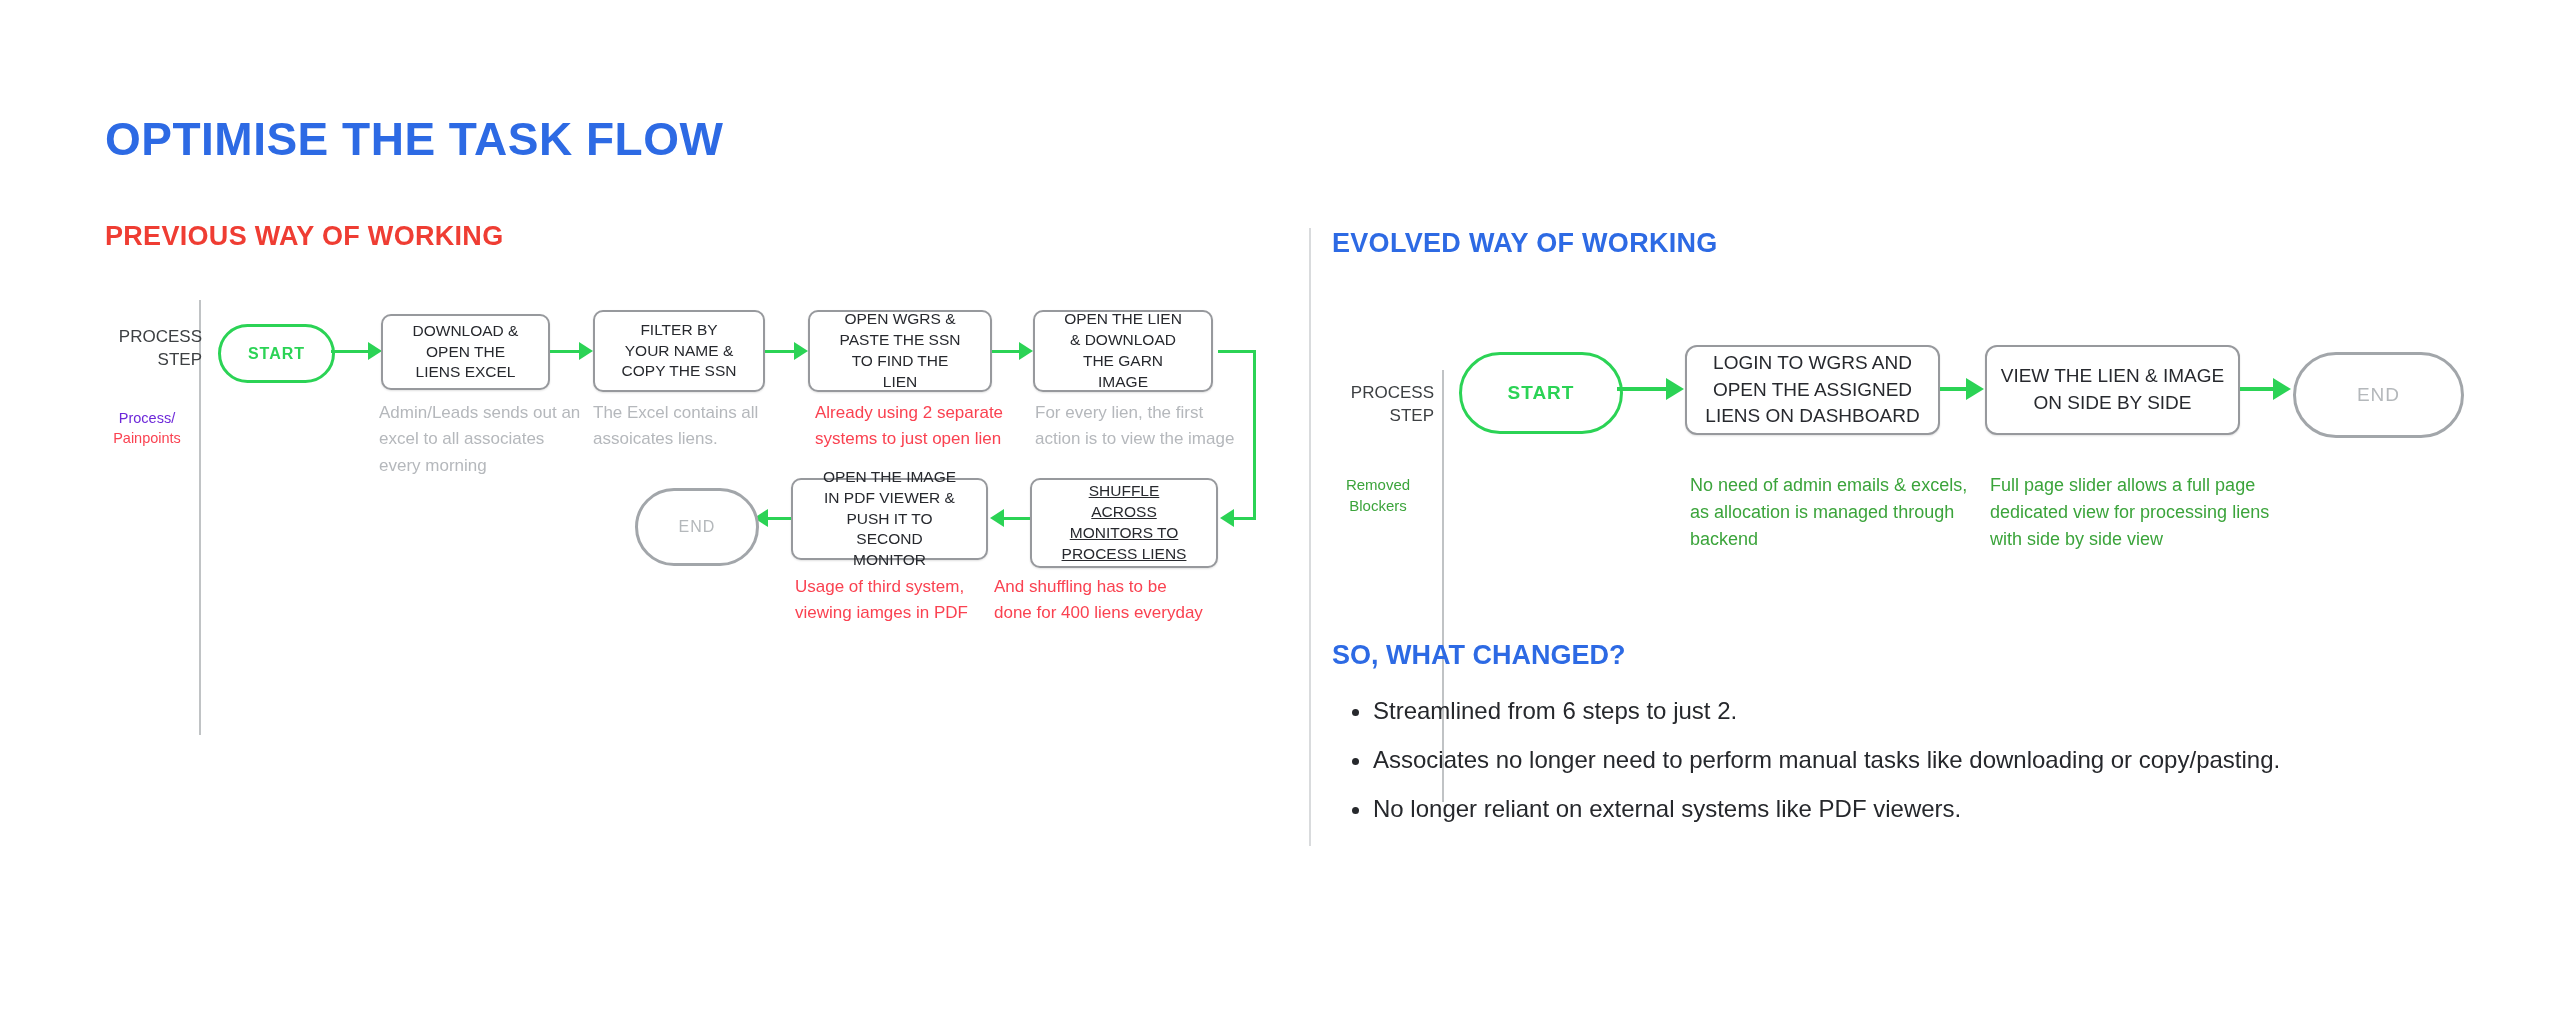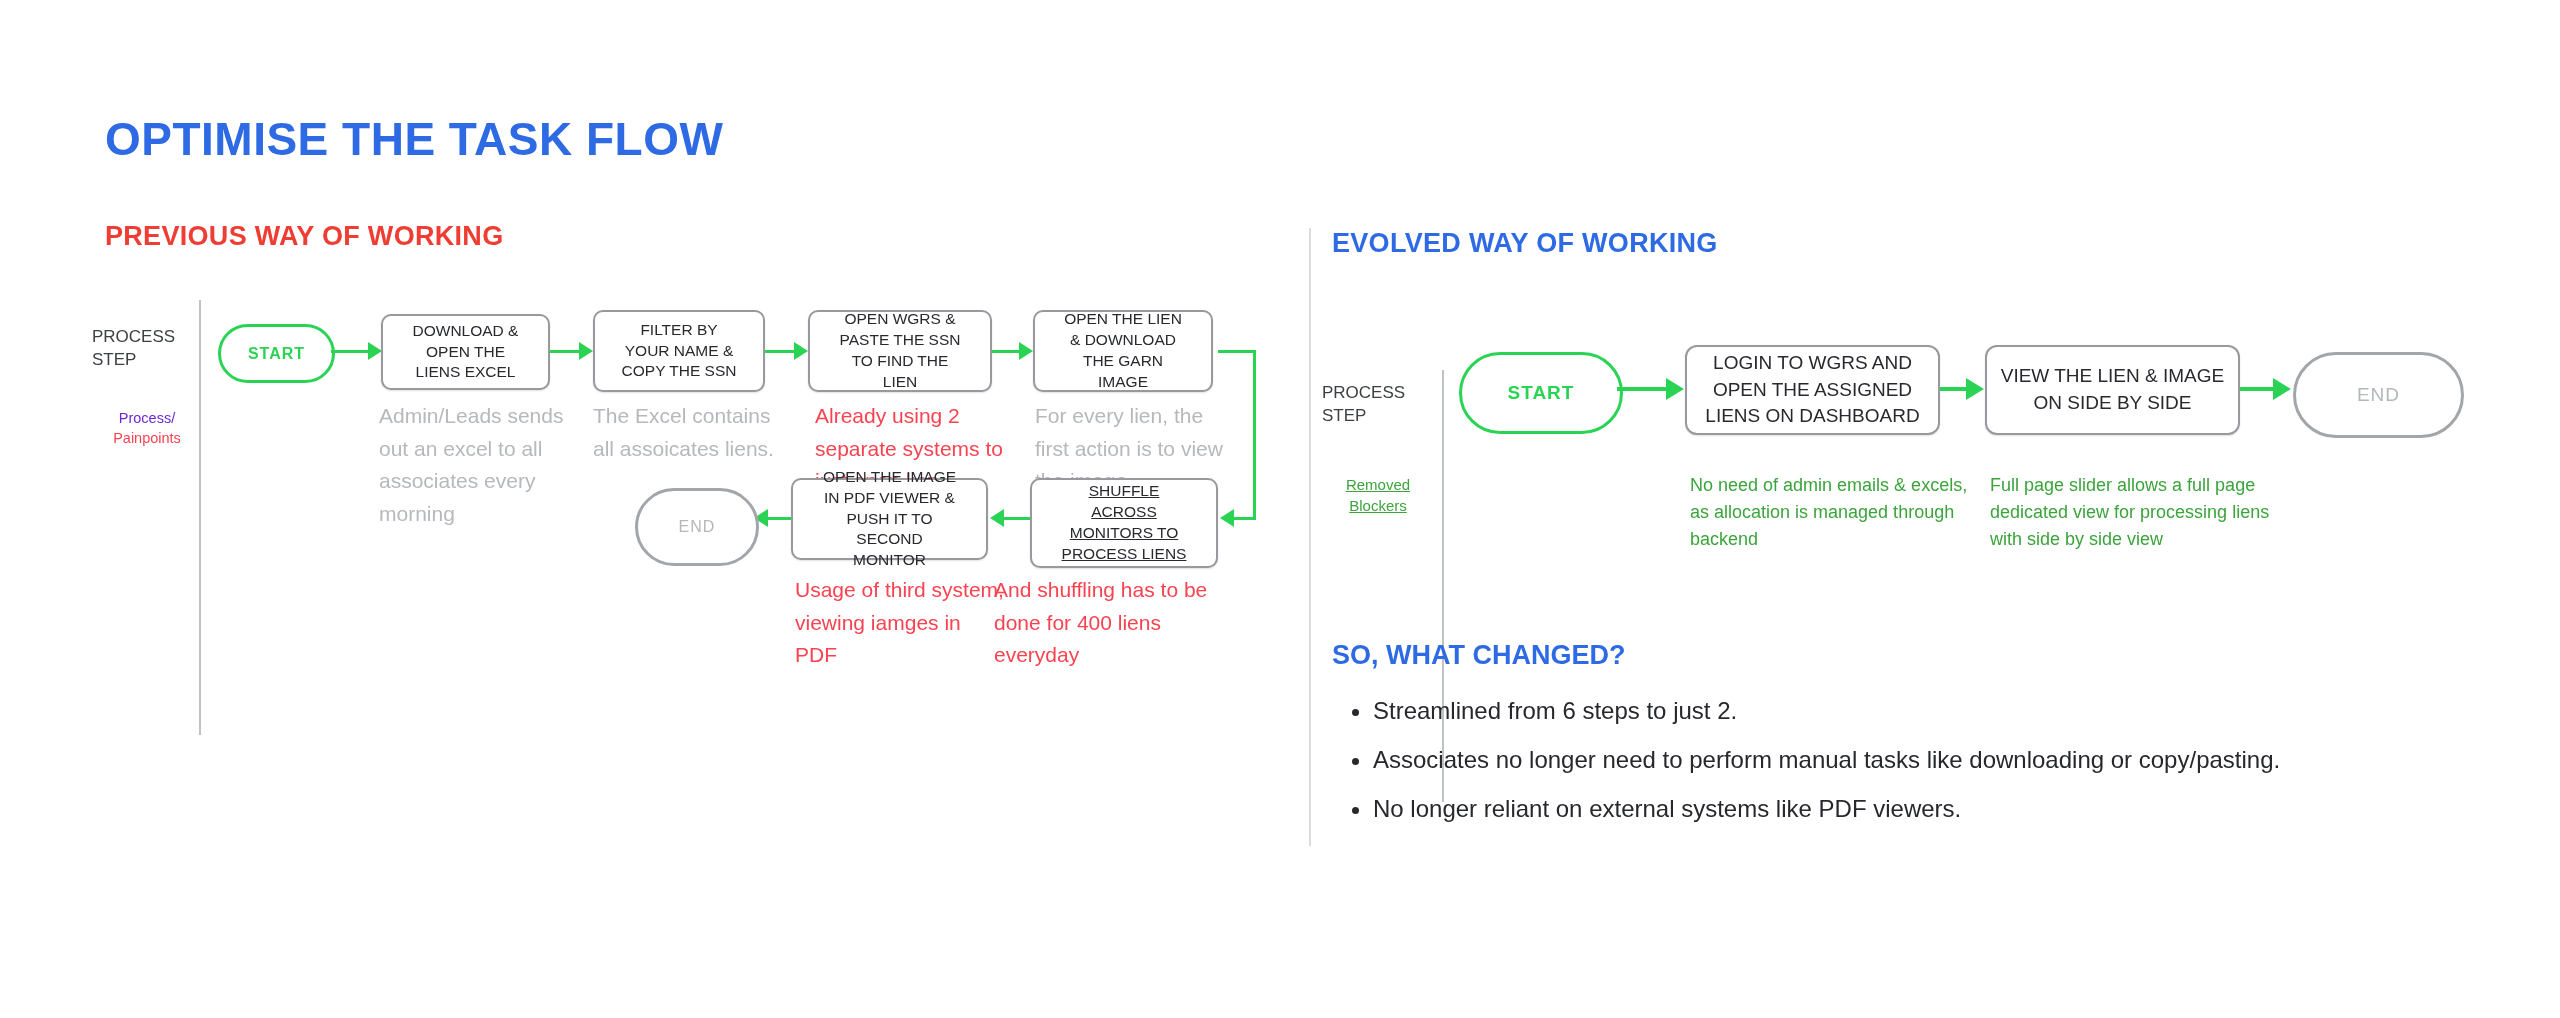--- a/index.html
+++ b/index.html
@@ -10,26 +10,26 @@
   .sec-header{font-size:27px; font-weight:bold; letter-spacing:0.3px;}
   .sec-header.red{color:#ef3d33; left:105px; top:221px;}
   .sec-header.blue{color:#2d6ae4; left:1332px; top:228px;}
   .so-header{font-size:27px; font-weight:bold; color:#2d6ae4; left:1332px; top:640px;}
 
   .divider{background:#d9dbdd; width:2px;}
   .divider.center{left:1309px; top:228px; height:618px;}
   .divider.inner-left{left:199px; top:300px; height:435px; background:#c0c3c5;}
   .divider.inner-right{left:1442px; top:370px; height:432px; background:#c0c3c5;}
 
-  .row-label{font-size:17px; color:#3d4043; text-align:left; line-height:1.35;}
+  .row-label{font-size:17px; color:#3d4043; text-align:right; line-height:1.35;}
   .row-label.left{left:92px; top:326px; width:110px;}
   .row-label.right{left:1322px; top:382px; width:112px;}
   .sub-label{font-size:14.5px; text-align:center; line-height:1.4;}
   .sub-label.left{left:92px; top:408px; width:110px;}
-  .sub-label.right{left:1322px; top:474px; width:112px; color:#3ba43b; font-size:15px;text-decoration:underline;}
+  .sub-label.right{left:1322px; top:474px; width:112px; color:#3ba43b; font-size:15px;}
   .txt-gray{color:#6d28d9;}
   .txt-red{color:#fa4251;}
 
   .pill{border-radius:999px; background:#fff; display:flex; align-items:center; justify-content:center; letter-spacing:1px;}
   .pill.start{border:3px solid #2bd355; color:#2bd355; font-weight:bold;}
   .pill.end{border:3px solid #a2a6aa; color:#b4b8bb; font-weight:500;}
   .pill.start.sm{left:218px; top:324px; width:111px; height:53px; font-size:16px;}
   .pill.end.sm{left:635px; top:488px; width:118px; height:72px; font-size:16px;}
   .pill.start.lg{left:1459px; top:352px; width:158px; height:76px; font-size:19px;}
   .pill.end.lg{left:2293px; top:352px; width:165px; height:80px; font-size:19px;}
@@ -42,21 +42,21 @@
 
   .b1{left:381px; top:314px; width:169px; height:76px;}
   .b2{left:593px; top:310px; width:172px; height:82px;}
   .b3{left:808px; top:310px; width:184px; height:82px;}
   .b4{left:1033px; top:310px; width:180px; height:82px;}
   .b5{left:1030px; top:478px; width:188px; height:90px;text-decoration:underline;}
   .b6{left:791px; top:478px; width:197px; height:82px;}
   .bA{left:1685px; top:345px; width:255px; height:90px;}
   .bB{left:1985px; top:345px; width:255px; height:90px;}
 
-  .cap{font-size:21px; line-height:1.55;}
+  .cap{font-size:17px; line-height:1.55;}
   .cap.gray{color:#b5b8bc;}
   .cap.pain{color:#fa4251;}
   .cap.green{color:#3ba43b; font-size:18px; line-height:1.5;}
   .c1{left:379px; top:400px; width:205px;}
   .c2{left:593px; top:400px; width:200px;}
   .c3{left:815px; top:400px; width:200px;}
   .c4{left:1035px; top:400px; width:205px;}
   .c5{left:994px; top:574px; width:215px;}
   .c6{left:795px; top:574px; width:210px;}
   .cA{left:1690px; top:472px; width:300px;}

